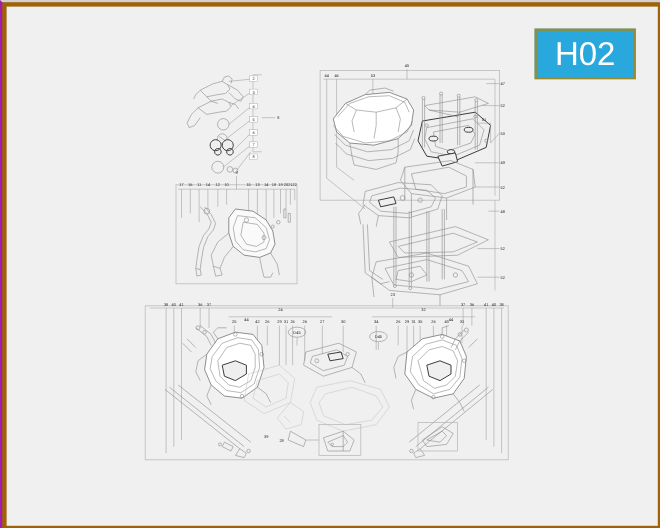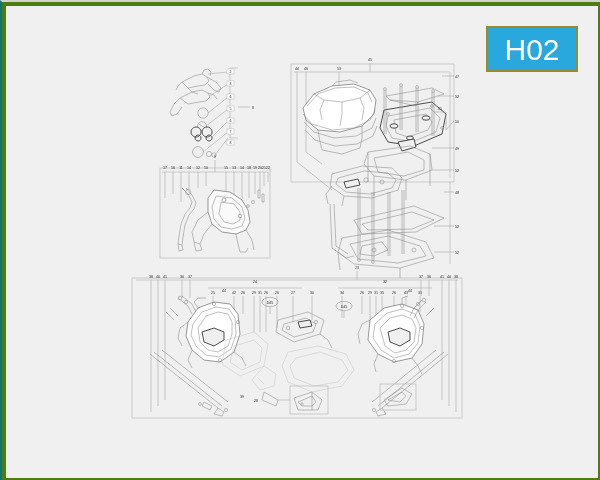--- a/index.html
+++ b/index.html
@@ -6,24 +6,24 @@
   html,body{margin:0;padding:0;}
   body{
     width:600px;height:480px;
     background:#f0f0f0;
     font-family:"Liberation Sans", sans-serif;
     overflow:hidden;
   }
   #root{
     position:relative;
     width:600px;height:480px;
-    background:#4d7c0f;
+    background:#a16207;
     box-sizing:border-box;
     border-top:2px solid #d2d2d2;
-    border-left:2px solid #0f766e;
+    border-left:2px solid #a21caf;
   }
   .sheet{
     position:absolute;left:4px;top:4px;
     width:592px;height:472px;
     background:#f0f0f0;
   }
   
   #badge{
     position:absolute;right:22px;top:24px;
     width:92px;height:46px;

